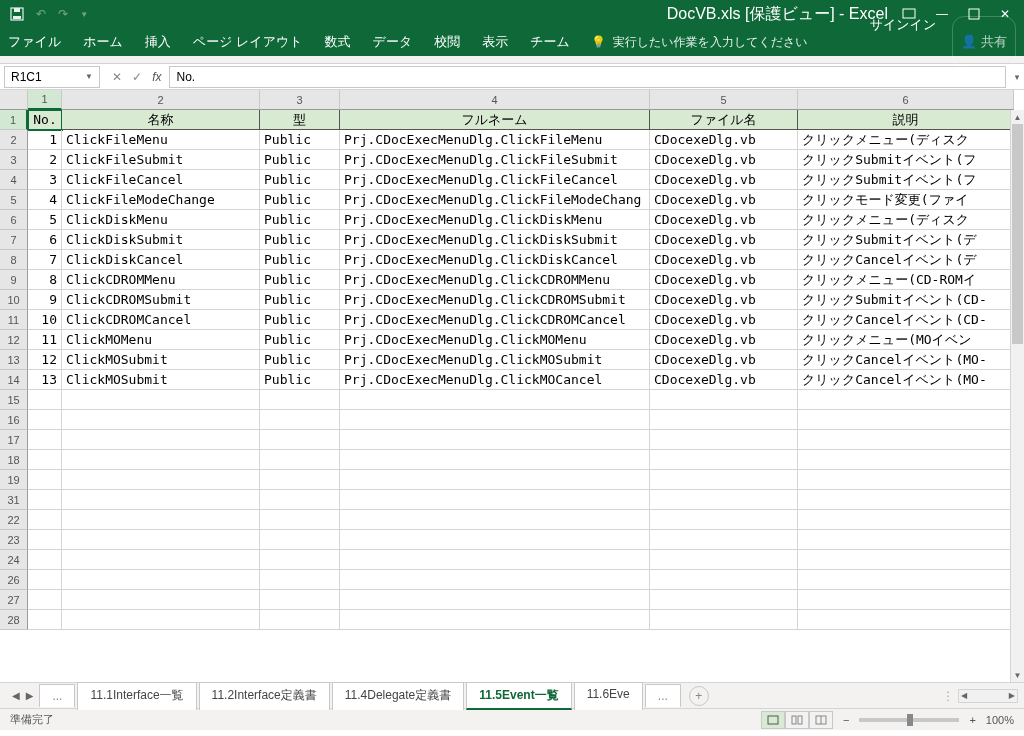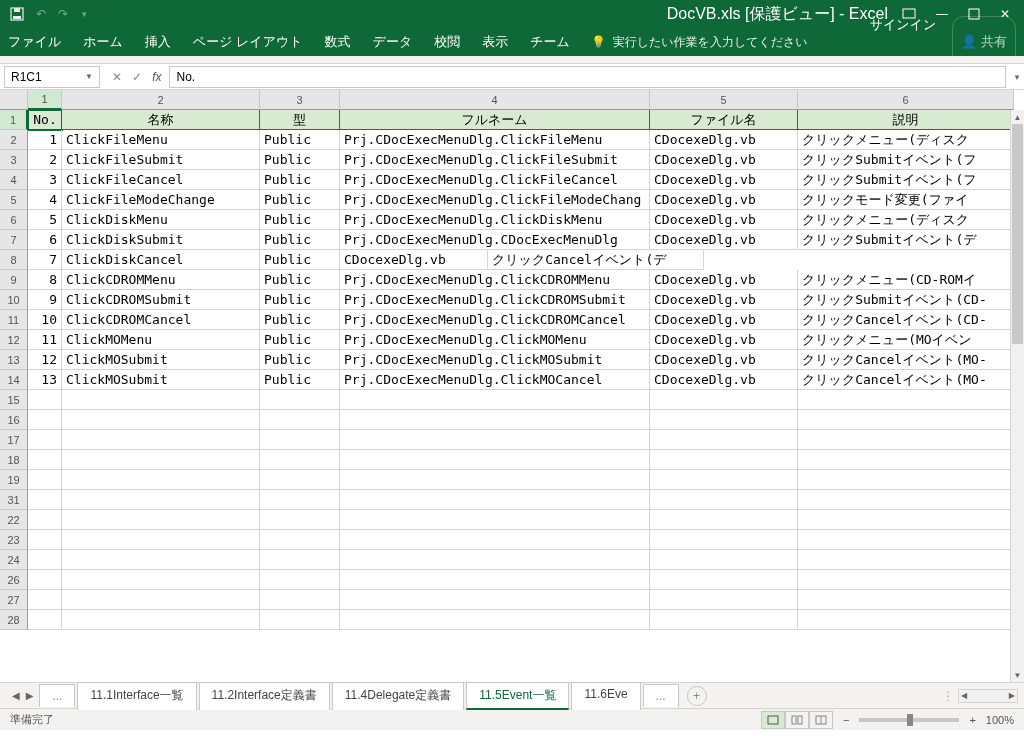--- a/index.html
+++ b/index.html
@@ -38,21 +38,21 @@
 .cell.num { justify-content: flex-end; }
 .cell.active { outline: 2px solid #0e6837; outline-offset: -1px; }
 .w1 { width: 34px; } .w2 { width: 198px; } .w3 { width: 80px; } .w4 { width: 310px; } .w5 { width: 148px; } .w6 { width: 216px; }
 .vscroll { position: absolute; right: 0; top: 20px; bottom: 0; width: 14px; background: #f1f1f1; border-left: 1px solid #d4d4d4; }
 .vscroll .thumb { position: absolute; top: 14px; left: 1px; right: 1px; height: 220px; background: #c8c8c8; }
 .vscroll .arr { position: absolute; left: 0; right: 0; height: 14px; display: flex; align-items: center; justify-content: center; font-size: 8px; color: #666; }
 .vscroll .arr.up { top: 0; } .vscroll .arr.dn { bottom: 0; }
 .sheet-tabs { height: 26px; background: #f3f2f1; border-top: 1px solid #d4d4d4; display: flex; align-items: center; padding: 0 6px; }
 .tab-nav { display: flex; gap: 6px; color: #666; font-size: 10px; padding: 0 6px; }
 .stab { padding: 4px 12px; border: 1px solid #c8c8c8; background: #fff; border-bottom: none; margin-right: 2px; font-size: 12px; cursor: pointer; color: #444; }
-.stab.active { border-bottom: 2px solid #0e6837; color: #0e6837; font-weight: normal; }
+.stab.active { border-bottom: 2px solid #0e6837; color: #0e6837; font-weight: bold; }
 .stab.trunc { color: #888; }
 .newsheet { width: 20px; height: 20px; border: 1px solid #c8c8c8; border-radius: 50%; display: flex; align-items: center; justify-content: center; margin-left: 6px; color: #888; }
 .hscroll-area { margin-left: auto; display: flex; align-items: center; gap: 4px; }
 .hscroll { width: 60px; height: 14px; background: #f1f1f1; border: 1px solid #d4d4d4; display: flex; align-items: center; }
 .hscroll span { font-size: 8px; color: #666; padding: 0 2px; }
 .statusbar { height: 22px; background: #f3f2f1; border-top: 1px solid #d4d4d4; display: flex; align-items: center; padding: 0 10px; font-size: 11px; color: #555; }
 .status-right { margin-left: auto; display: flex; align-items: center; gap: 10px; }
 .view-btns { display: flex; }
 .view-btn { width: 24px; height: 18px; border: 1px solid #c8c8c8; display: flex; align-items: center; justify-content: center; }
 .view-btn.active { background: #d9ead3; }
@@ -197,29 +197,30 @@
 <div class="cell w3">Public</div>
 <div class="cell w4">Prj.CDocExecMenuDlg.ClickDiskMenu</div>
 <div class="cell w5">CDocexeDlg.vb</div>
 <div class="cell w6">クリックメニュー(ディスク</div>
       </div>
       <div class="row">
         <div class="rowh">7</div>
 <div class="cell num w1">6</div>
 <div class="cell w2">ClickDiskSubmit</div>
 <div class="cell w3">Public</div>
-<div class="cell w4">Prj.CDocExecMenuDlg.CDocExecMenuDlg</div>
+<div class="cell w4">Prj.CDocExecMenuDlg.ClickDiskSubmit</div>
 <div class="cell w5">CDocexeDlg.vb</div>
 <div class="cell w6">クリックSubmitイベント(デ</div>
       </div>
       <div class="row">
         <div class="rowh">8</div>
 <div class="cell num w1">7</div>
 <div class="cell w2">ClickDiskCancel</div>
 <div class="cell w3">Public</div>
+<div class="cell w4">Prj.CDocExecMenuDlg.ClickDiskCancel</div>
 <div class="cell w5">CDocexeDlg.vb</div>
 <div class="cell w6">クリックCancelイベント(デ</div>
       </div>
       <div class="row">
         <div class="rowh">9</div>
 <div class="cell num w1">8</div>
 <div class="cell w2">ClickCDROMMenu</div>
 <div class="cell w3">Public</div>
 <div class="cell w4">Prj.CDocExecMenuDlg.ClickCDROMMenu</div>
 <div class="cell w5">CDocexeDlg.vb</div>

